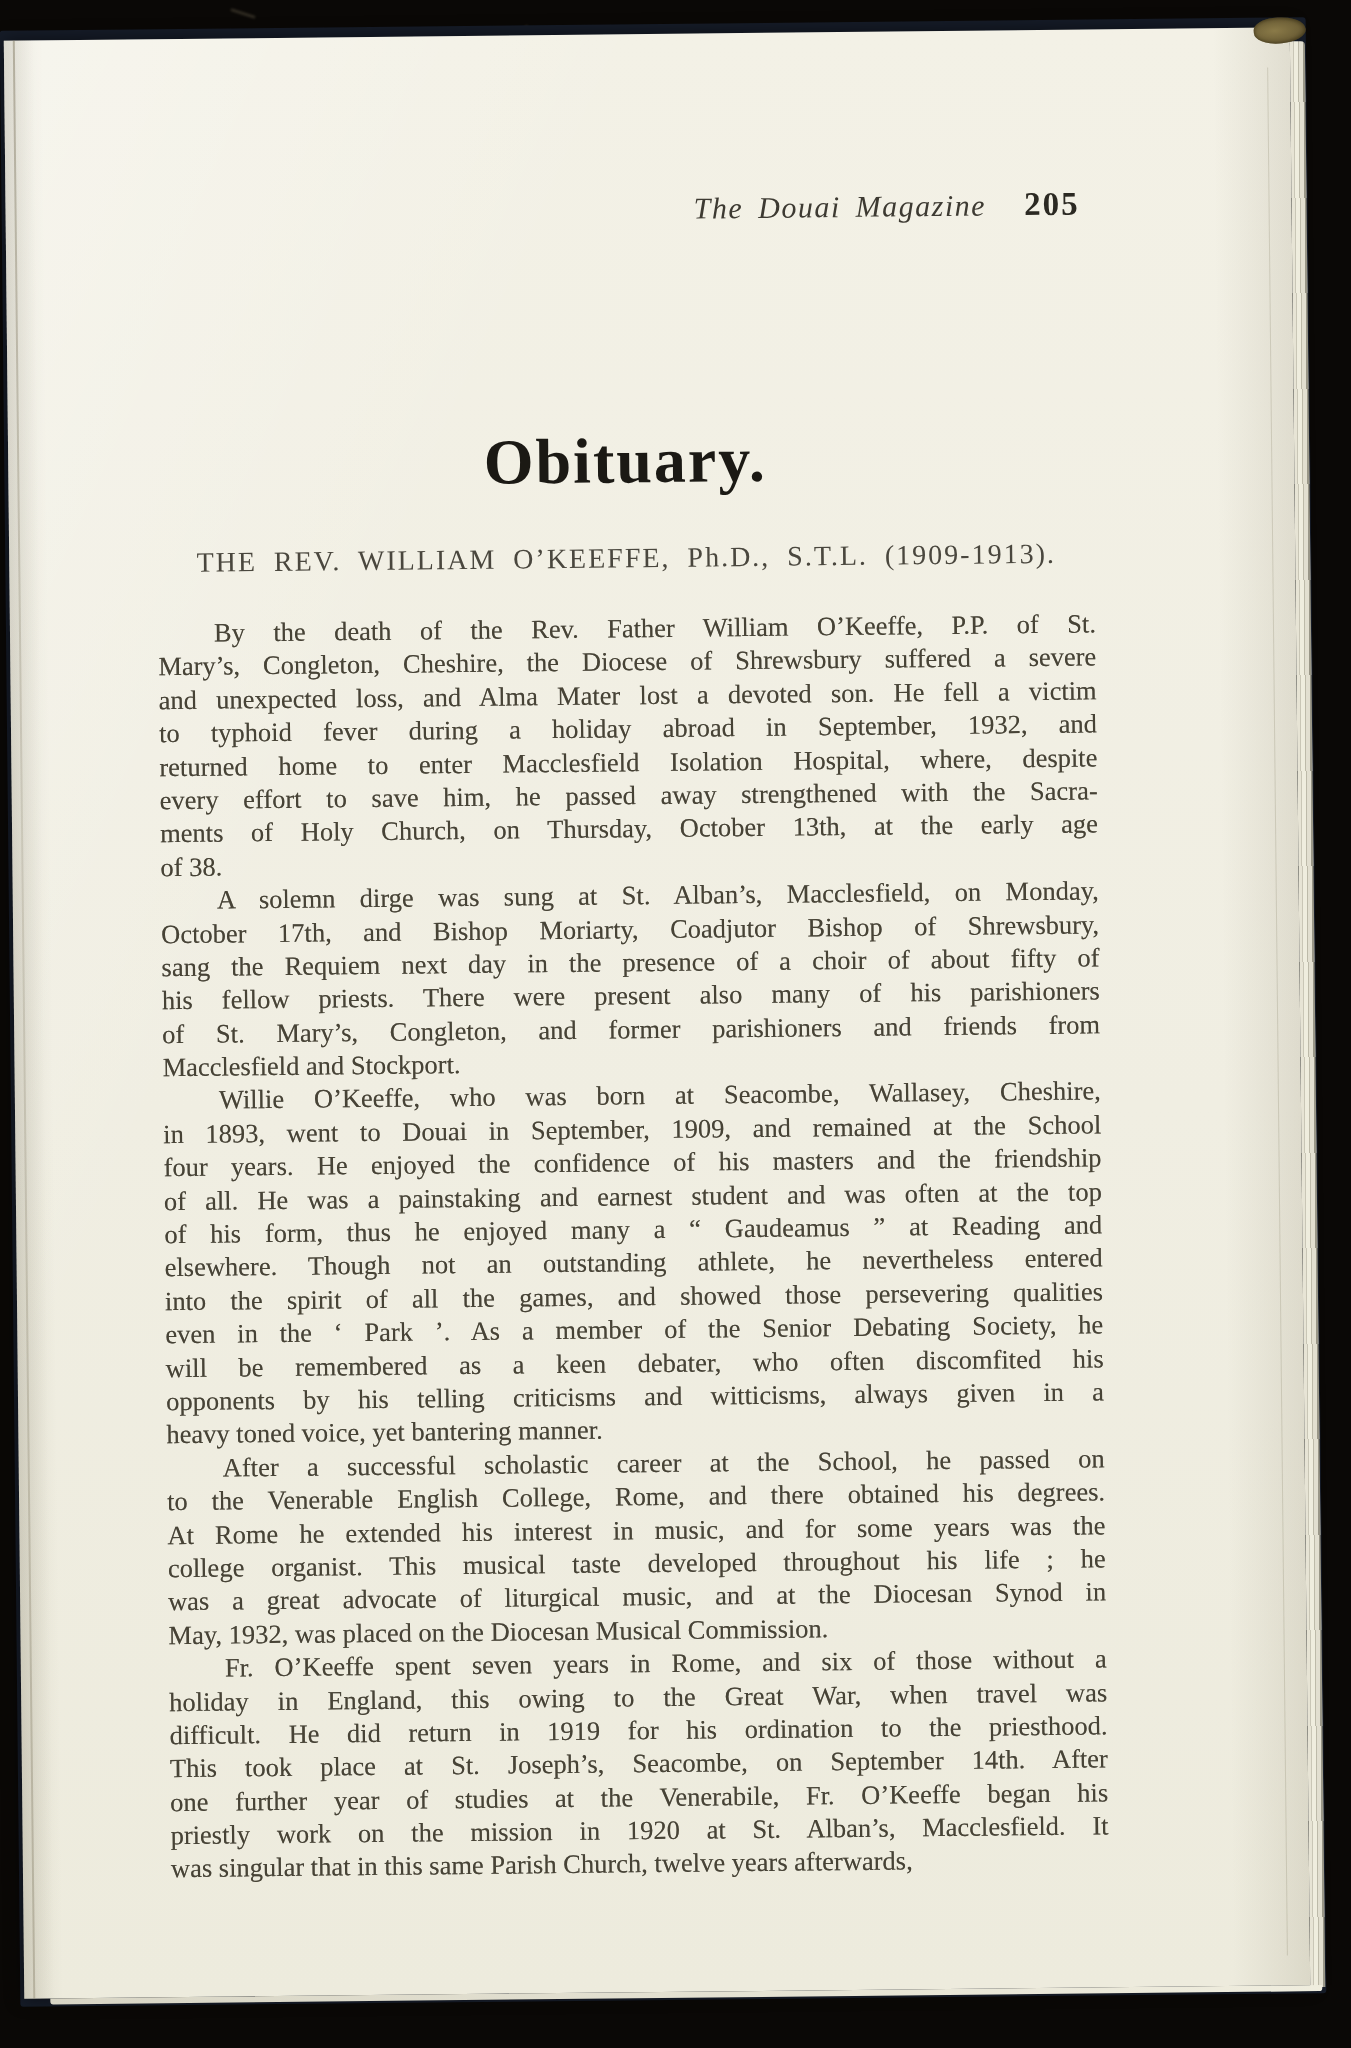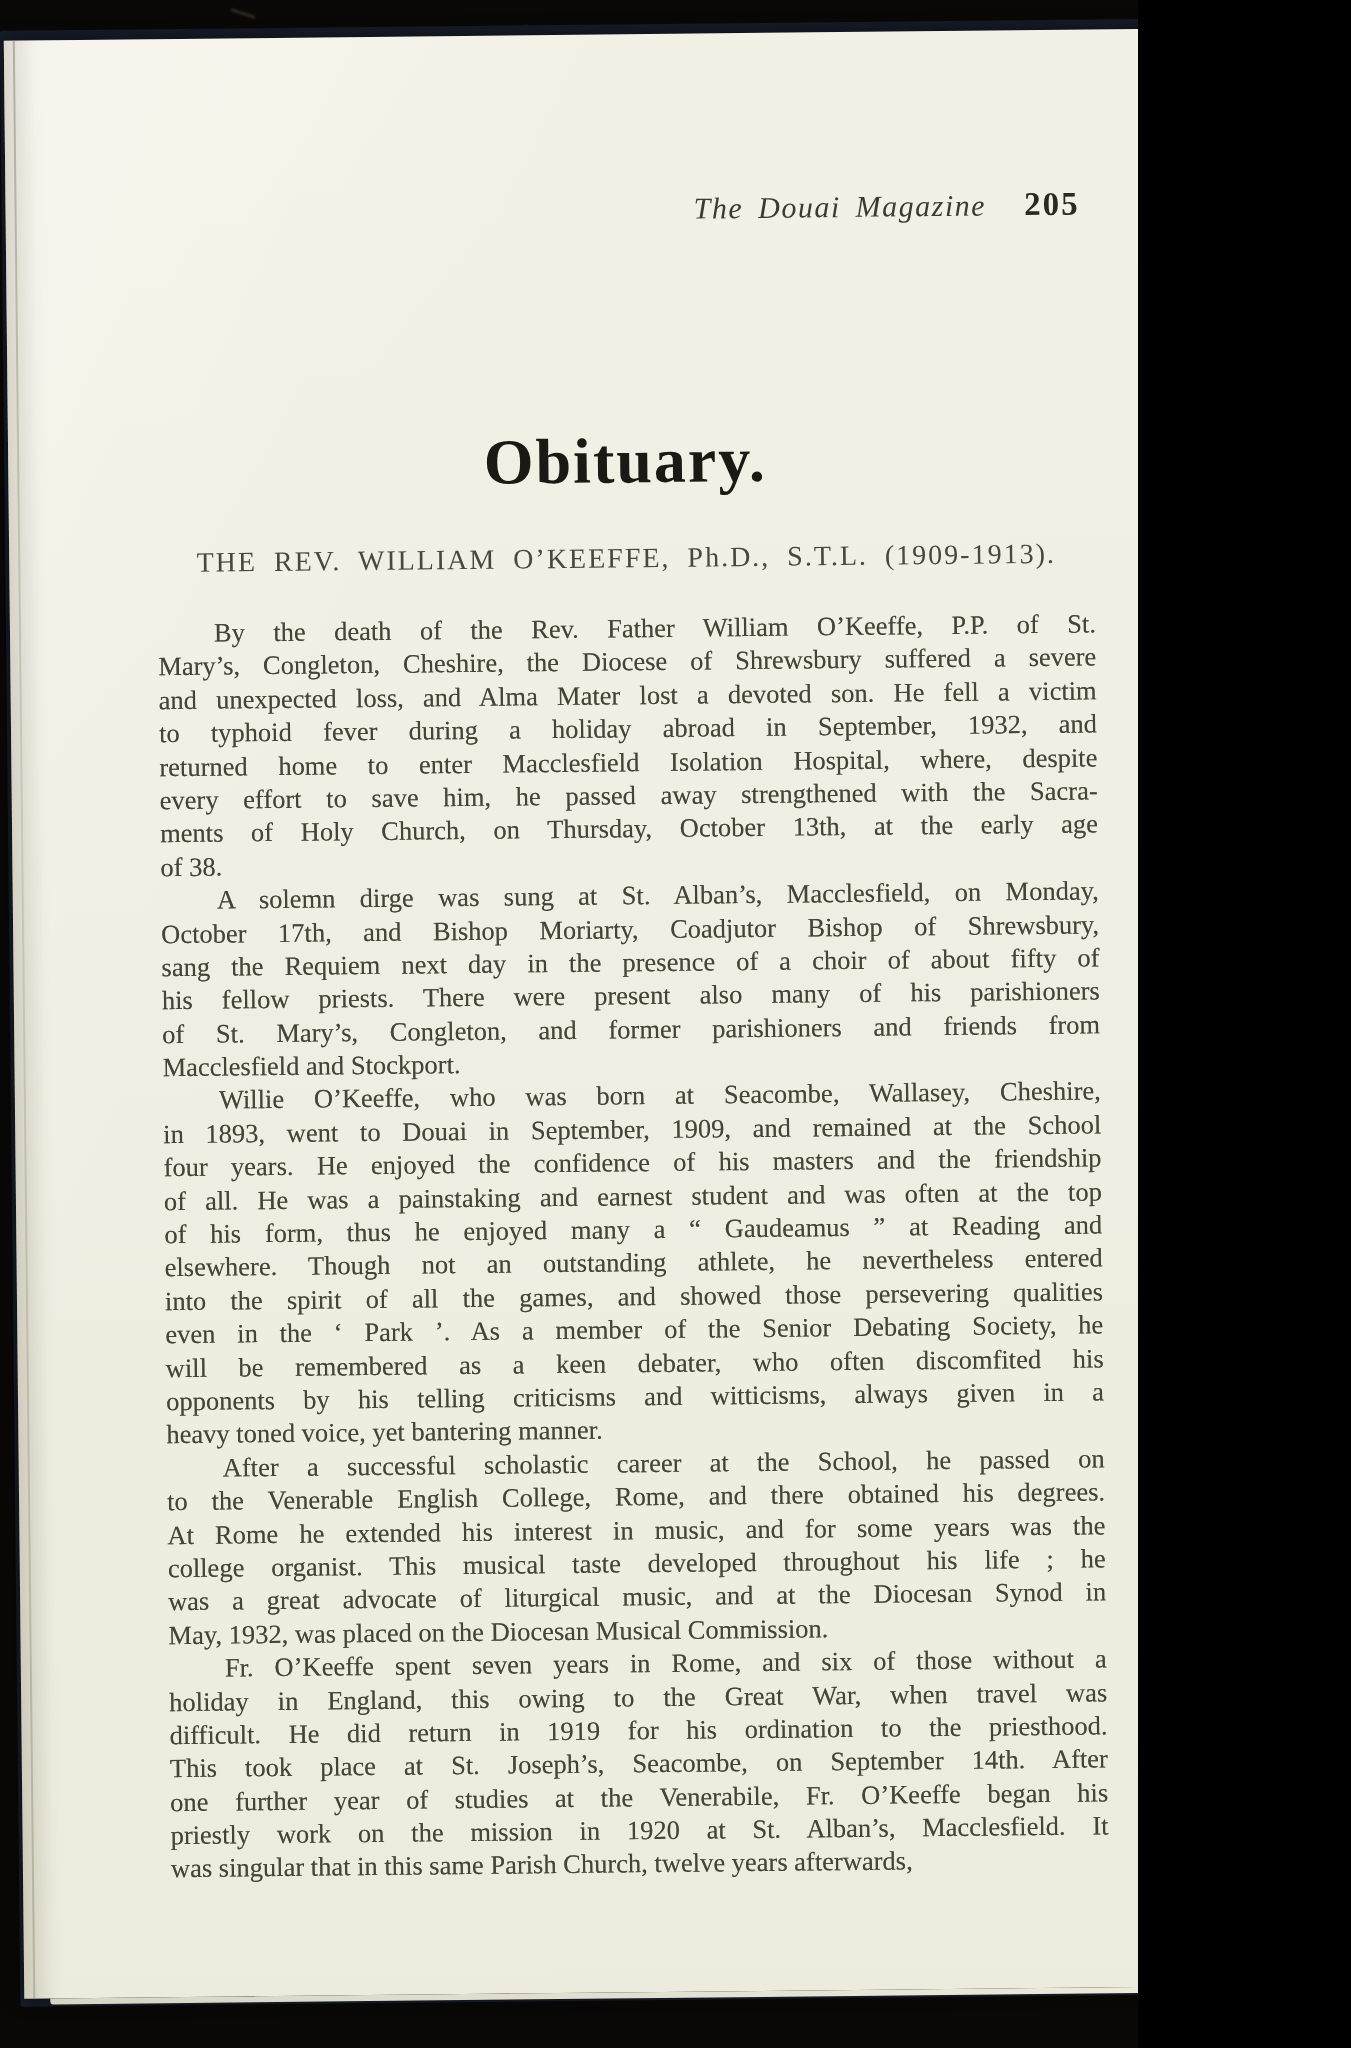--- a/index.html
+++ b/index.html
@@ -1,18 +1,18 @@
 <!DOCTYPE html>
 <html style="--background: #0a0806; --paper: #f1efe3; --ink: #474336; --title_ink: #1b1914; --cover_edge: #161c28; --page_edge_spot: #8a7a48;"><head>
 <meta charset="utf-8">
 <style>
   html,body{margin:0;padding:0;background:#000;}
   .stage{
     position:relative;
-    width:1138px;height:2048px;
+    width:1351px;height:2048px;
     background:#0a0806;
     overflow:hidden;
     font-family:"Liberation Serif","DejaVu Serif",serif;
   }
   
   .fiber{position:absolute;background:#5c5442;opacity:.45;border-radius:2px;filter:blur(1px);}
   .fiber.f1{left:230px;top:12px;width:26px;height:3px;transform:rotate(18deg);}
   .fiber.f2{left:512px;top:30px;width:18px;height:3px;transform:rotate(-40deg);}
 
   

